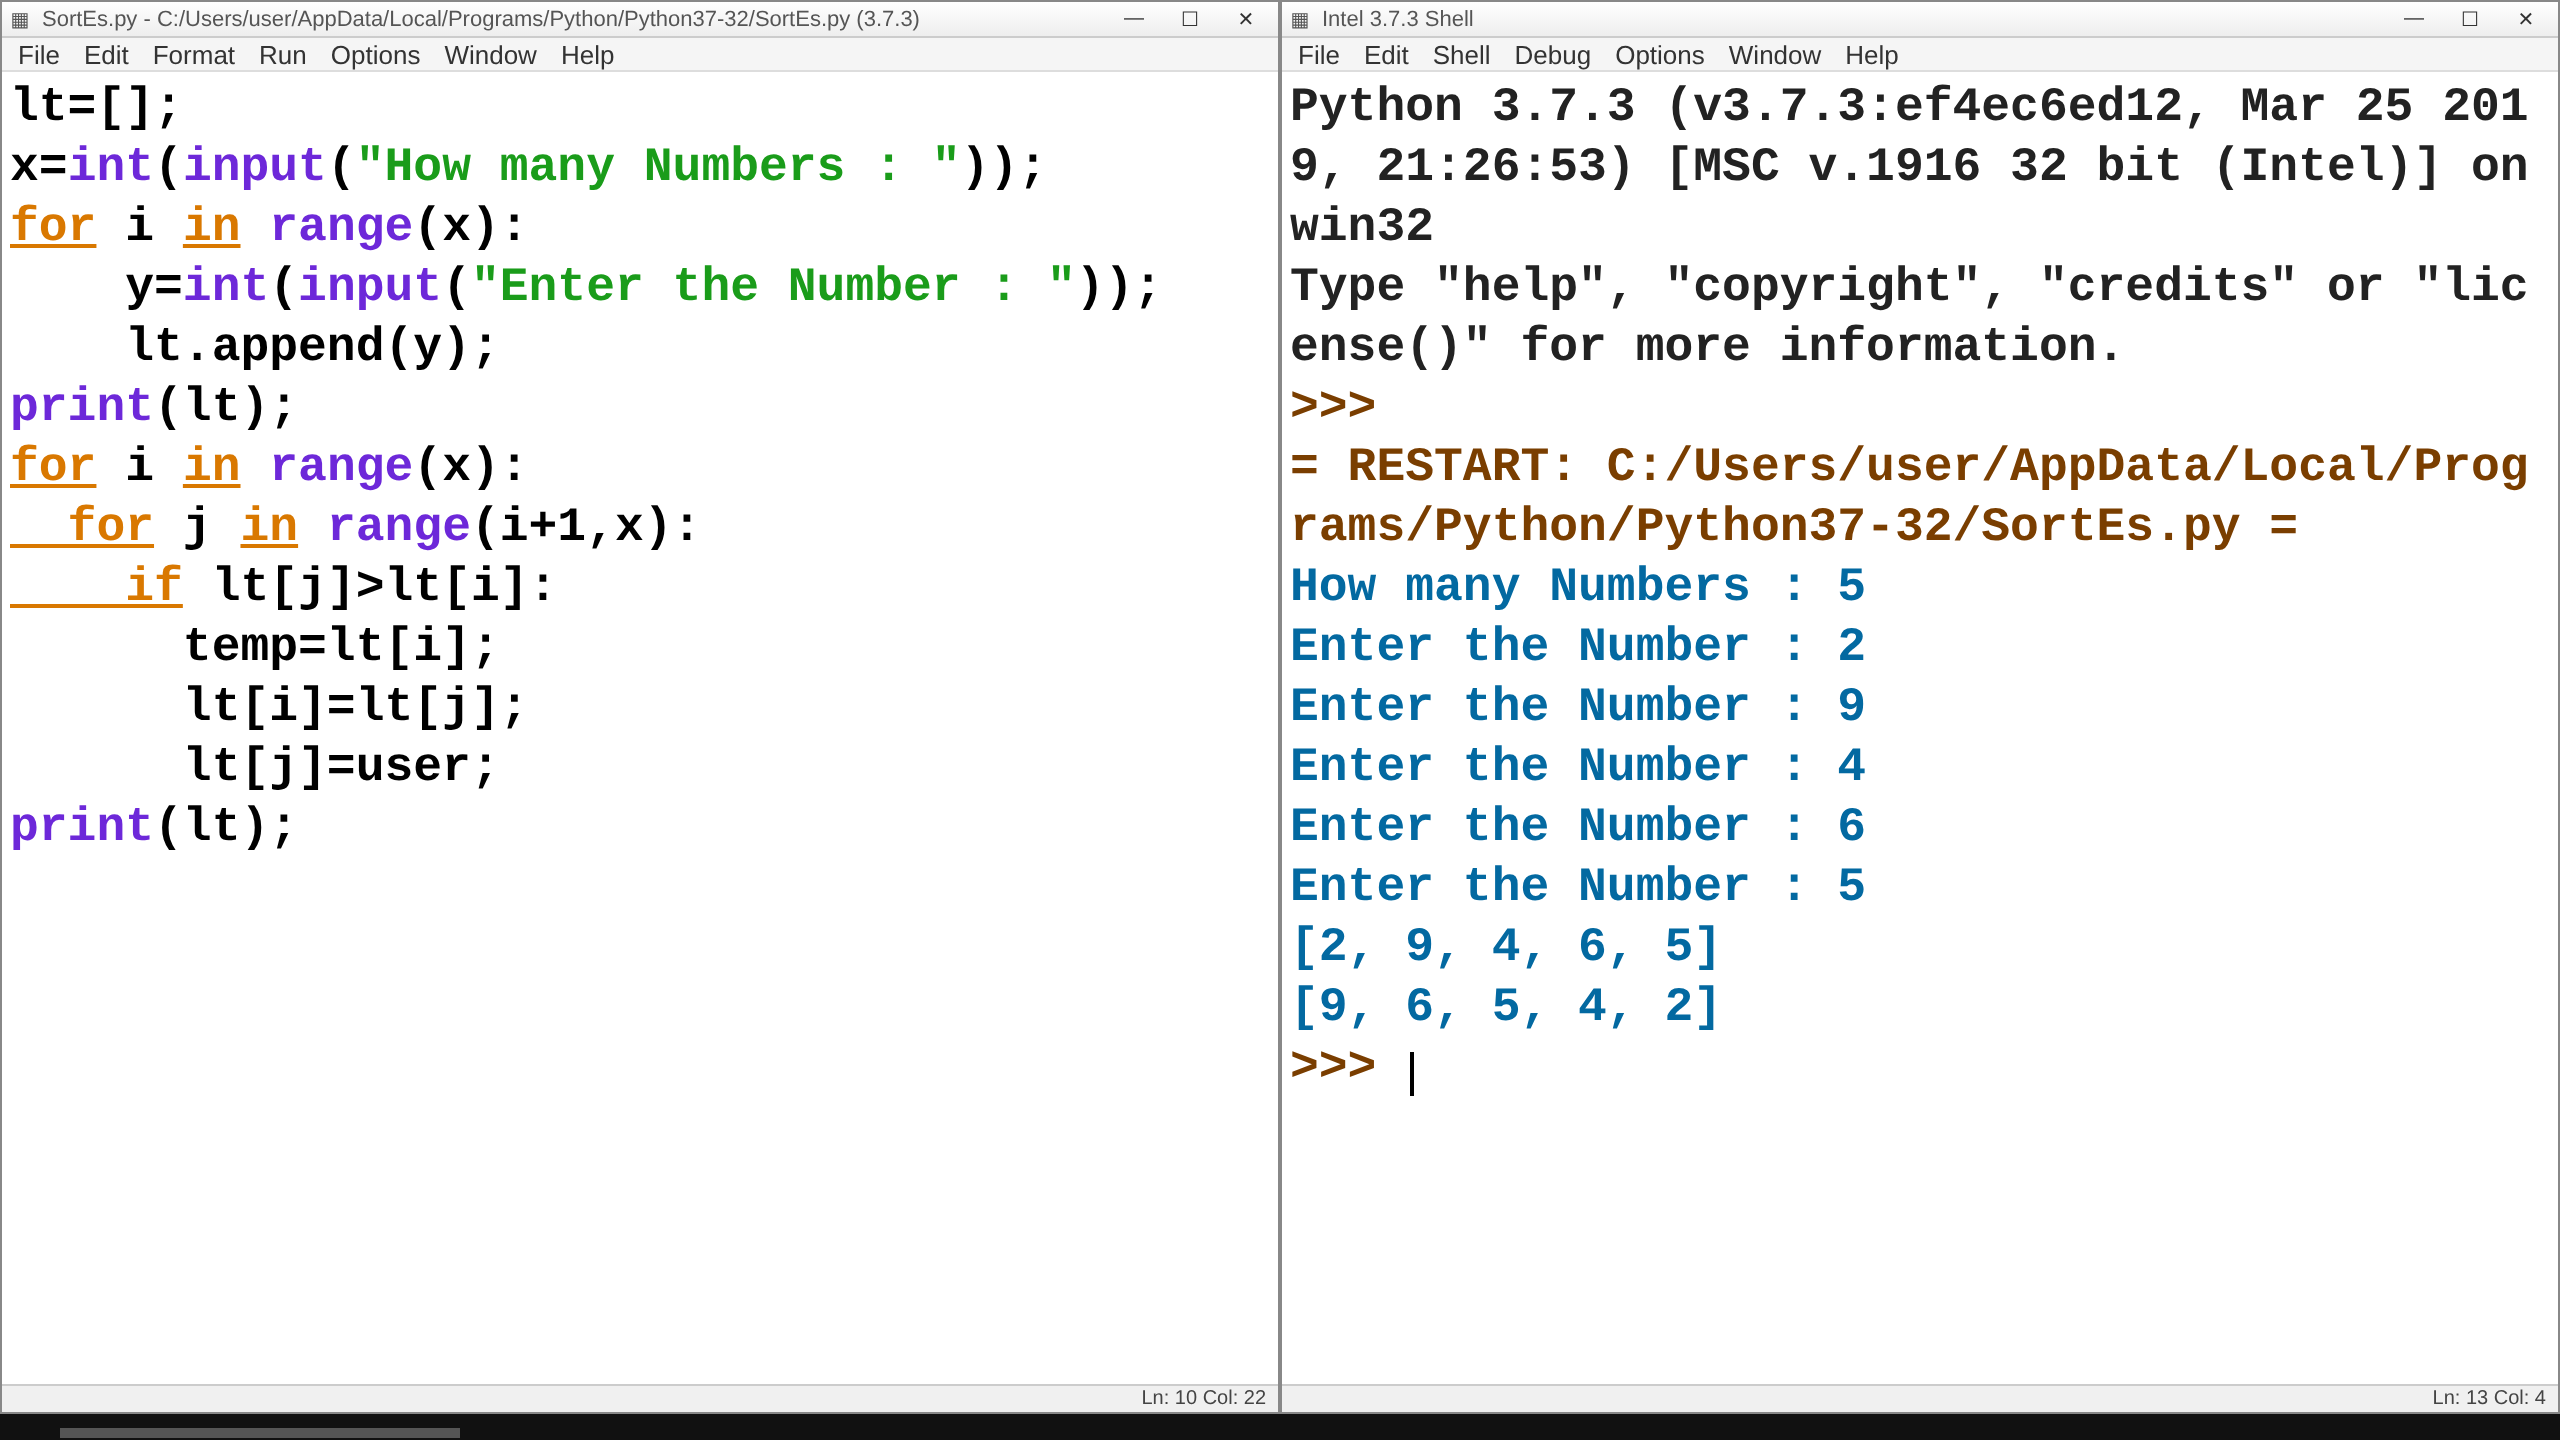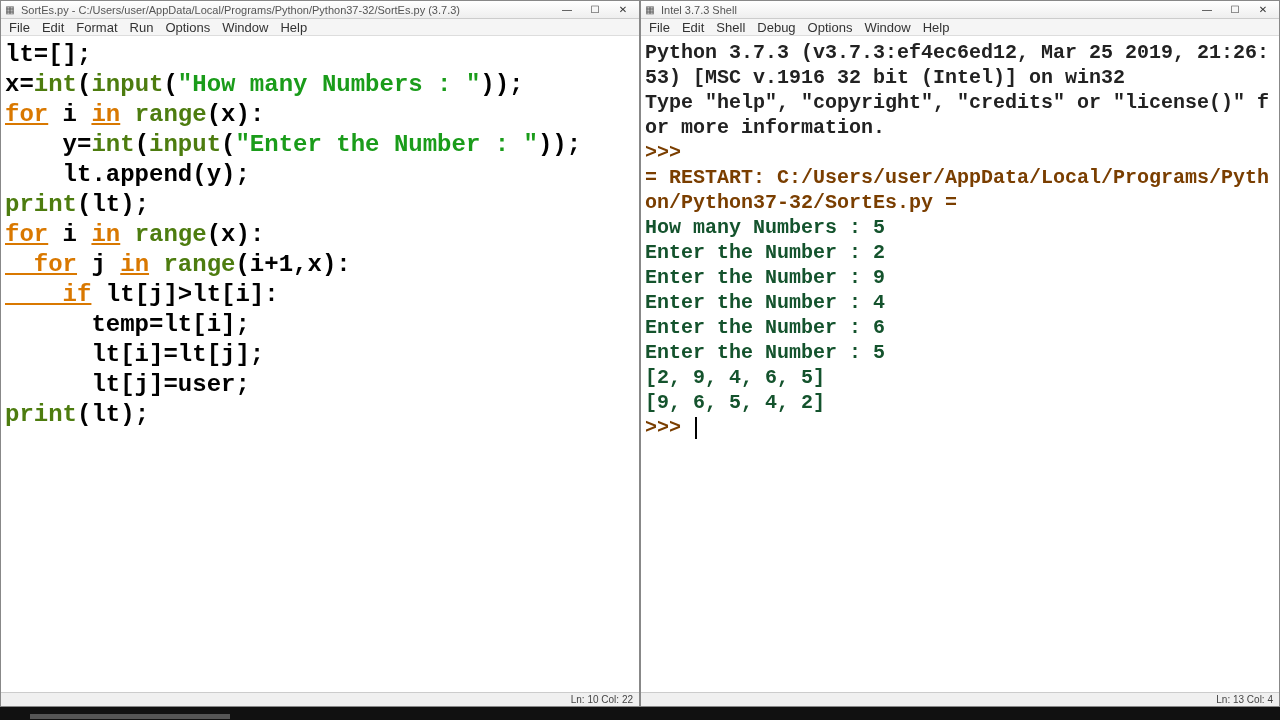--- a/index.html
+++ b/index.html
@@ -63,42 +63,42 @@
   font-size: 24px;
   font-weight: bold;
   line-height: 1.25;
   white-space: pre;
   overflow: hidden;
 }
 .shell {
   flex: 1;
   padding: 4px 4px;
   font-family: "Consolas", "Courier New", monospace;
-  font-size: 20px;
+  font-size: 24px;
   font-weight: bold;
   line-height: 1.25;
   overflow: hidden;
   word-break: break-all;
 }
 .statusbar {
   height: 14px;
   background: #f0f0f0;
   border-top: 1px solid #ccc;
   font-size: 10px;
   color: #444;
   display: flex;
   justify-content: flex-end;
   padding: 0 6px;
   align-items: center;
 }
 .kw { color: #d97800; text-decoration: underline; }
-.fn { color: #4d7c0f; }
+.fn { color: #6d28d9; }
 .str { color: #1a9c1a; }
 .prompt { color: #7a3e00; }
-.out-blue { color: #14532d; text-align: right; }
+.out-blue { color: #0369a1; text-align: right; }
 .hdr { color: #222; }
 .cursor {
   display: inline-block;
   width: 2px; height: 22px;
   background: #000;
   vertical-align: text-bottom;
   margin-left: 2px;
 }
 .taskbar {
   position: absolute;

